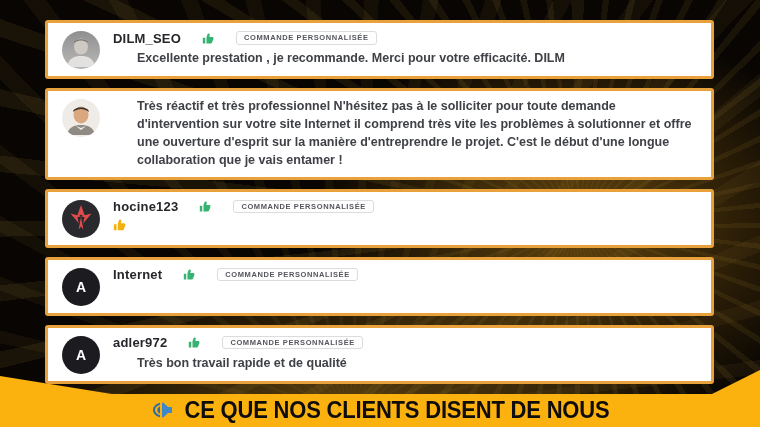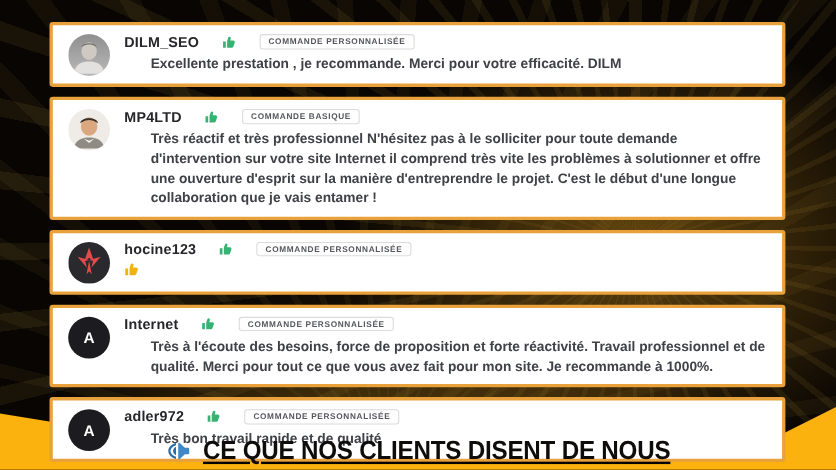--- a/index.html
+++ b/index.html
@@ -48,21 +48,21 @@
     border:1px solid #dcdcdc;border-radius:3px;background:#fefefe;
     padding:2px 7px;line-height:1;white-space:nowrap;text-transform:uppercase;
   }
   .text{
     margin:0;font-size:12.5px;line-height:1.45;font-weight:600;color:#3f4147;padding-left:24px;
   }
   .emoji-line{display:block;height:17px;margin-top:2px;}
   .emoji-line svg{width:14px;height:14px;}
   .banner{
     position:absolute;left:0;right:0;bottom:0;height:34px;
-    display:flex;align-items:center;justify-content:center;gap:10px;text-decoration:underline;
+    display:flex;align-items:center;justify-content:center;gap:10px;
   }
   .banner-title{
     margin:0;font-size:22px;font-weight:800;color:#0e0d0b;
     letter-spacing:-.2px;transform:scaleY(1.08);white-space:nowrap;
   }
   .megaphone svg{width:24px;height:24px;display:block;}
 </style>
 </head>
 <body>
 
@@ -103,29 +103,20 @@
     <div class="avatar">
       <svg viewBox="0 0 38 38">
         <rect width="38" height="38" fill="#efece7"></rect>
         <ellipse cx="19" cy="16" rx="7.5" ry="8.5" fill="#dba77f"></ellipse>
         <path d="M11 13c0-6 16-6 16 0 0 0-3.5-3-8-3s-8 3-8 3z" fill="#39302a"></path>
         <path d="M5 36c1.5-8 7.5-10 14-10s12.5 2 14 10z" fill="#8f8a84"></path>
         <path d="M14 27l5 4 5-4-5 2z" fill="#f4f2ee"></path>
       </svg>
     </div>
     <div class="content">
-      <div class="meta">
-        <span class="username">MP4LTD</span>
-        <span class="thumb">
-          <svg viewBox="0 0 16 16">
-              <path fill="#36B273" d="M1 7h3v7H1zM5.5 14h5.1c.8 0 1.5-.5 1.8-1.2l1.5-4A1.9 1.9 0 0 0 12.1 6H9l.6-2.5A1.5 1.5 0 0 0 8.1 1.7c-.5 0-1 .3-1.2.7L5.5 6.5z"></path>
-            </svg>
-        </span>
-        <span class="badge">COMMANDE BASIQUE</span>
-      </div>
       <p class="text">Très réactif et très professionnel N'hésitez pas à le solliciter pour toute demande d'intervention sur votre site Internet il comprend très vite les problèmes à solutionner et offre une ouverture d'esprit sur la manière d'entreprendre le projet. C'est le début d'une longue collaboration que je vais entamer !</p>
     </div>
   </article>
 
   <article class="card">
     <div class="avatar">
       <svg viewBox="0 0 38 38">
         <rect width="38" height="38" fill="#2a2a2e"></rect>
         <path d="M19 5l4.6 13L19 14.4 14.4 18z" fill="#E14B4B"></path>
         <path d="M8.5 13.5l8.5 10-1.6-6.2 3.6-1z" fill="#E14B4B"></path>
@@ -158,21 +149,20 @@
     <div class="content">
       <div class="meta">
         <span class="username">Internet</span>
         <span class="thumb">
           <svg viewBox="0 0 16 16">
               <path fill="#36B273" d="M1 7h3v7H1zM5.5 14h5.1c.8 0 1.5-.5 1.8-1.2l1.5-4A1.9 1.9 0 0 0 12.1 6H9l.6-2.5A1.5 1.5 0 0 0 8.1 1.7c-.5 0-1 .3-1.2.7L5.5 6.5z"></path>
             </svg>
         </span>
         <span class="badge">COMMANDE PERSONNALISÉE</span>
       </div>
-      <p class="text">Très à l'écoute des besoins, force de proposition et forte réactivité. Travail professionnel et de qualité. Merci pour tout ce que vous avez fait pour mon site. Je recommande à 1000%.</p>
     </div>
   </article>
 
   <article class="card">
     <div class="avatar letter">
       <span>A</span>
     </div>
     <div class="content">
       <div class="meta">
         <span class="username">adler972</span>

